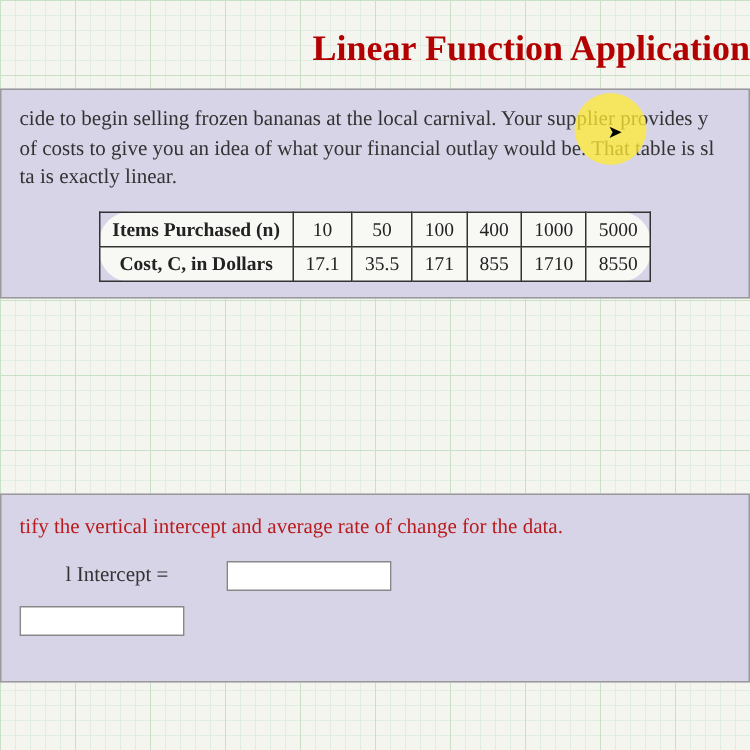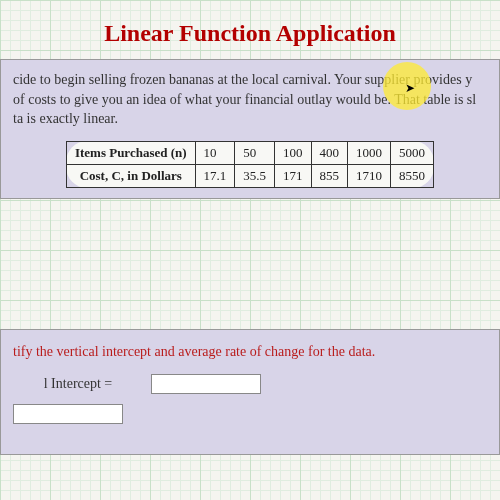--- a/index.html
+++ b/index.html
@@ -19,21 +19,21 @@
       linear-gradient(90deg, #c8e0c8 1px, transparent 1px),
       linear-gradient(#e0ede0 1px, transparent 1px),
       linear-gradient(90deg, #e0ede0 1px, transparent 1px);
     background-size: 50px 50px, 50px 50px, 10px 10px, 10px 10px;
   }
   .content {
     position: relative;
     z-index: 1;
   }
   .title {
-    text-align: center;
+    text-align: right;
     color: #b30000;
     font-family: 'Times New Roman', serif;
     font-weight: bold;
     font-size: 24px;
     padding: 20px 0 12px 0;
   }
   .problem-box {
     background: #d8d4e8;
     border: 1px solid #999;
     padding: 10px 12px;
@@ -52,21 +52,21 @@
   }
   table {
     border-collapse: collapse;
     background: #f8f8f5;
     font-size: 13px;
     border-radius: 21px;
   }
   td, th {
     border: 1px solid #333;
     padding: 3px 8px;
-    text-align: left;
+    text-align: center;
     color: #222;
   }
   .row-header {
     font-weight: bold;
     text-align: center;
     white-space: nowrap;
   }
   .cursor-highlight {
     position: absolute;
     width: 48px;

